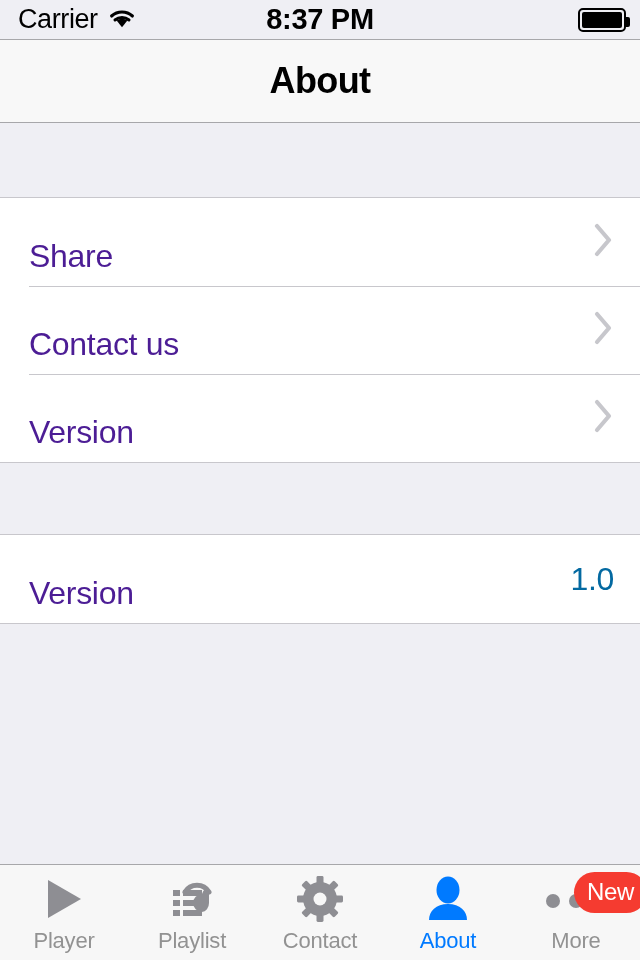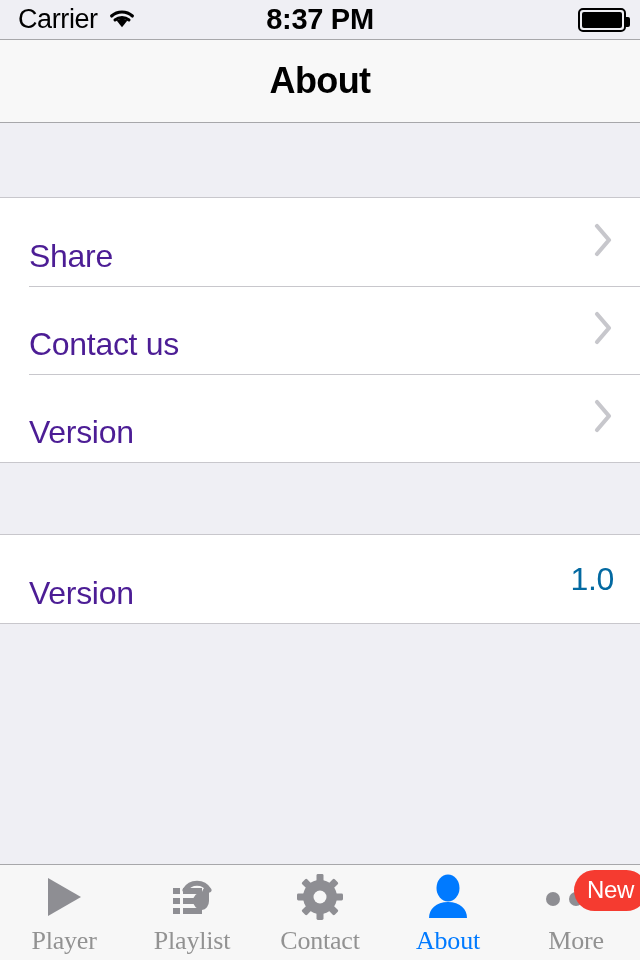--- a/index.html
+++ b/index.html
@@ -155,24 +155,23 @@
   }
   .tab-icon-wrap {
     height:46px;
     display:flex;
     align-items:center;
     justify-content:center;
     position:relative;
     width:100%;
   }
   .tab-label {
-    font-size:26px;
+    font-size:22px;
     color:#929292;
     letter-spacing:-0.2px;
-    font-family:Liberation Serif, serif;
   }
   .tab-item.active .tab-label { color:#007AFF; }
 
   .badge {
     position:absolute;
     top:-6px;
     left:50%;
     margin-left:-2px;
     background:#F53B30;
     color:#fff;

